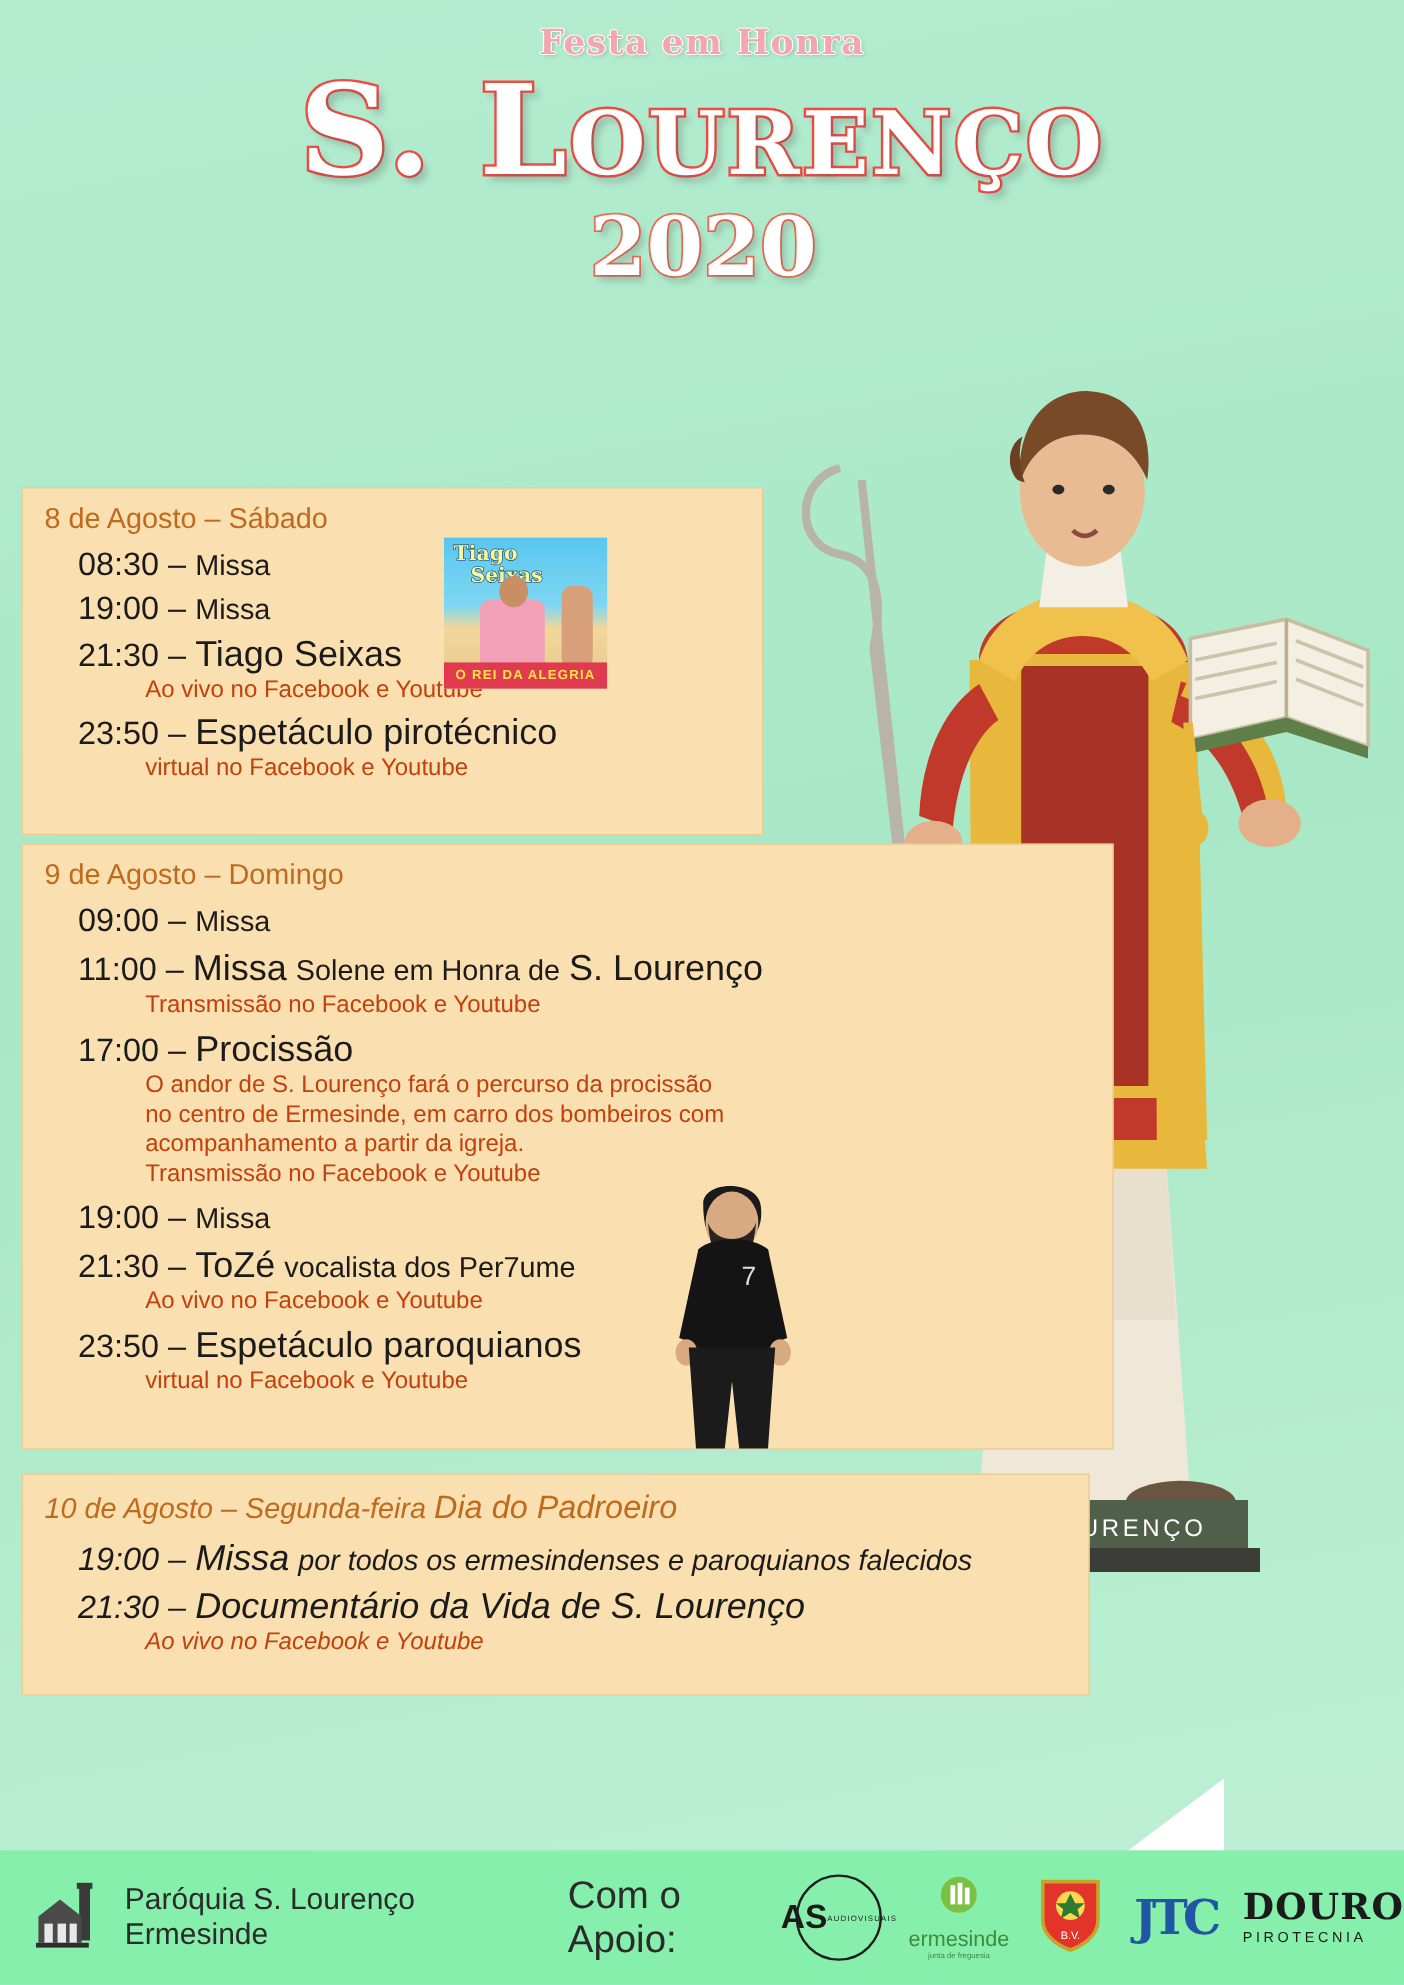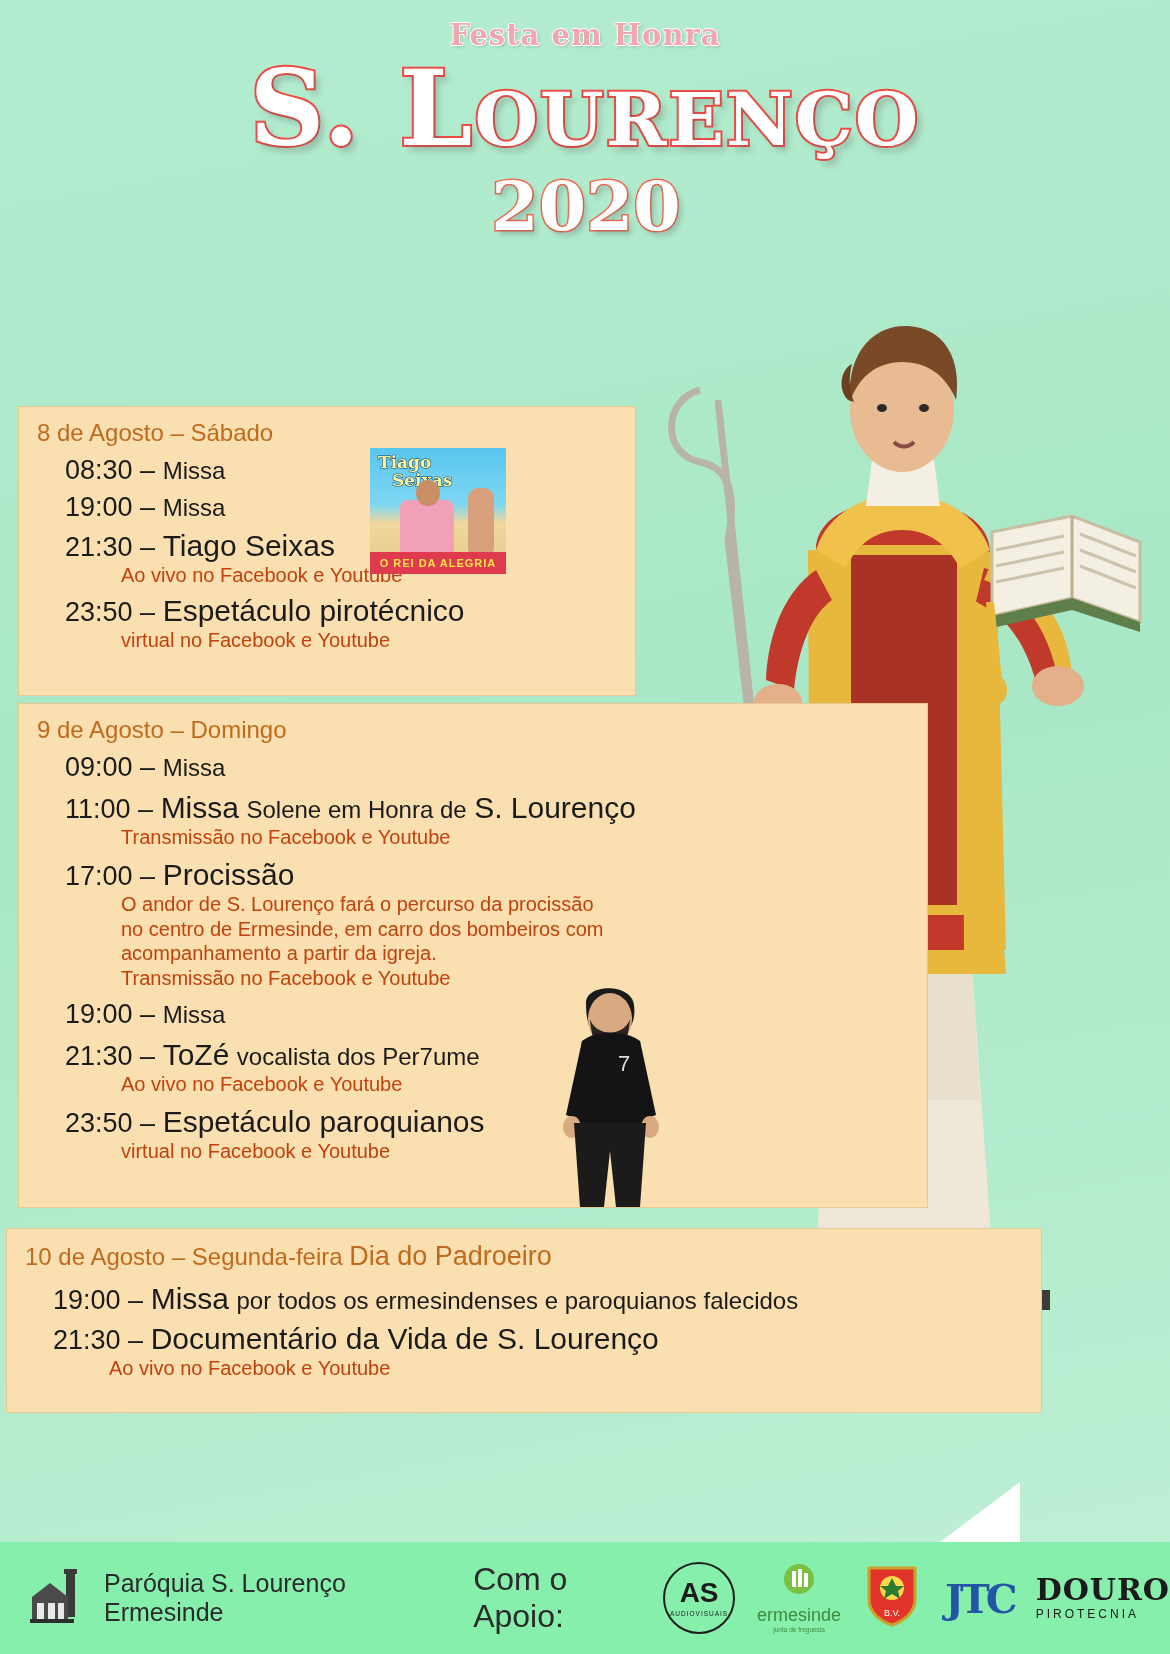--- a/index.html
+++ b/index.html
@@ -78,21 +78,21 @@
 
   
   .panel {
     position: absolute;
     background: #fadfb0;
     border: 1px solid #e7c98f;
     z-index: 4;
   }
   #panel-sat { left: 18px; top: 406px; width: 618px; height: 290px; }
   #panel-sun { left: 18px; top: 703px; width: 910px; height: 505px; }
-  #panel-mon { left: 6px; top: 1228px; width: 1036px; height: 185px; }
+  #panel-mon { left: 18px; top: 1228px; width: 890px; height: 185px; font-style: italic; }
 
   .day-head {
     font-size: 24px;
     color: #c06a1e;
     padding: 12px 0 2px 18px;
     font-family: "Liberation Sans", sans-serif;
   }
   .day-head .extra {
     color: #c06a1e;
     font-size: 27px;
@@ -202,21 +202,21 @@
     font-size: 25px; color: #2b2b2b;
   }
   .apoio {
     margin-left: 66px;
     font-size: 32px; color: #2b2b2b;
   }
   .logos { display: flex; align-items: center; gap: 22px; margin-left: 26px; }
   .logo-as {
     width: 72px; height: 72px; border-radius: 50%;
     border: 2px solid #1e1e1e;
-    display: flex; flex-direction: column;
+    display: flex; 
     align-items: center; justify-content: center;
   }
   .logo-as .as { font-size: 28px; font-weight: bold; color: #1b1b1b; line-height: 1; }
   .logo-as .sub { font-size: 6.5px; letter-spacing: 1px; color: #1b1b1b; margin-top: 3px; }
   .logo-erm {
     width: 84px; height: 72px;
     display: flex; flex-direction: column; align-items: center; justify-content: center;
   }
   .logo-erm .name { font-size: 18px; color: #3f8a3f; margin-top: 2px; }
   .logo-erm .sub { font-size: 6.5px; color: #3f8a3f; }

